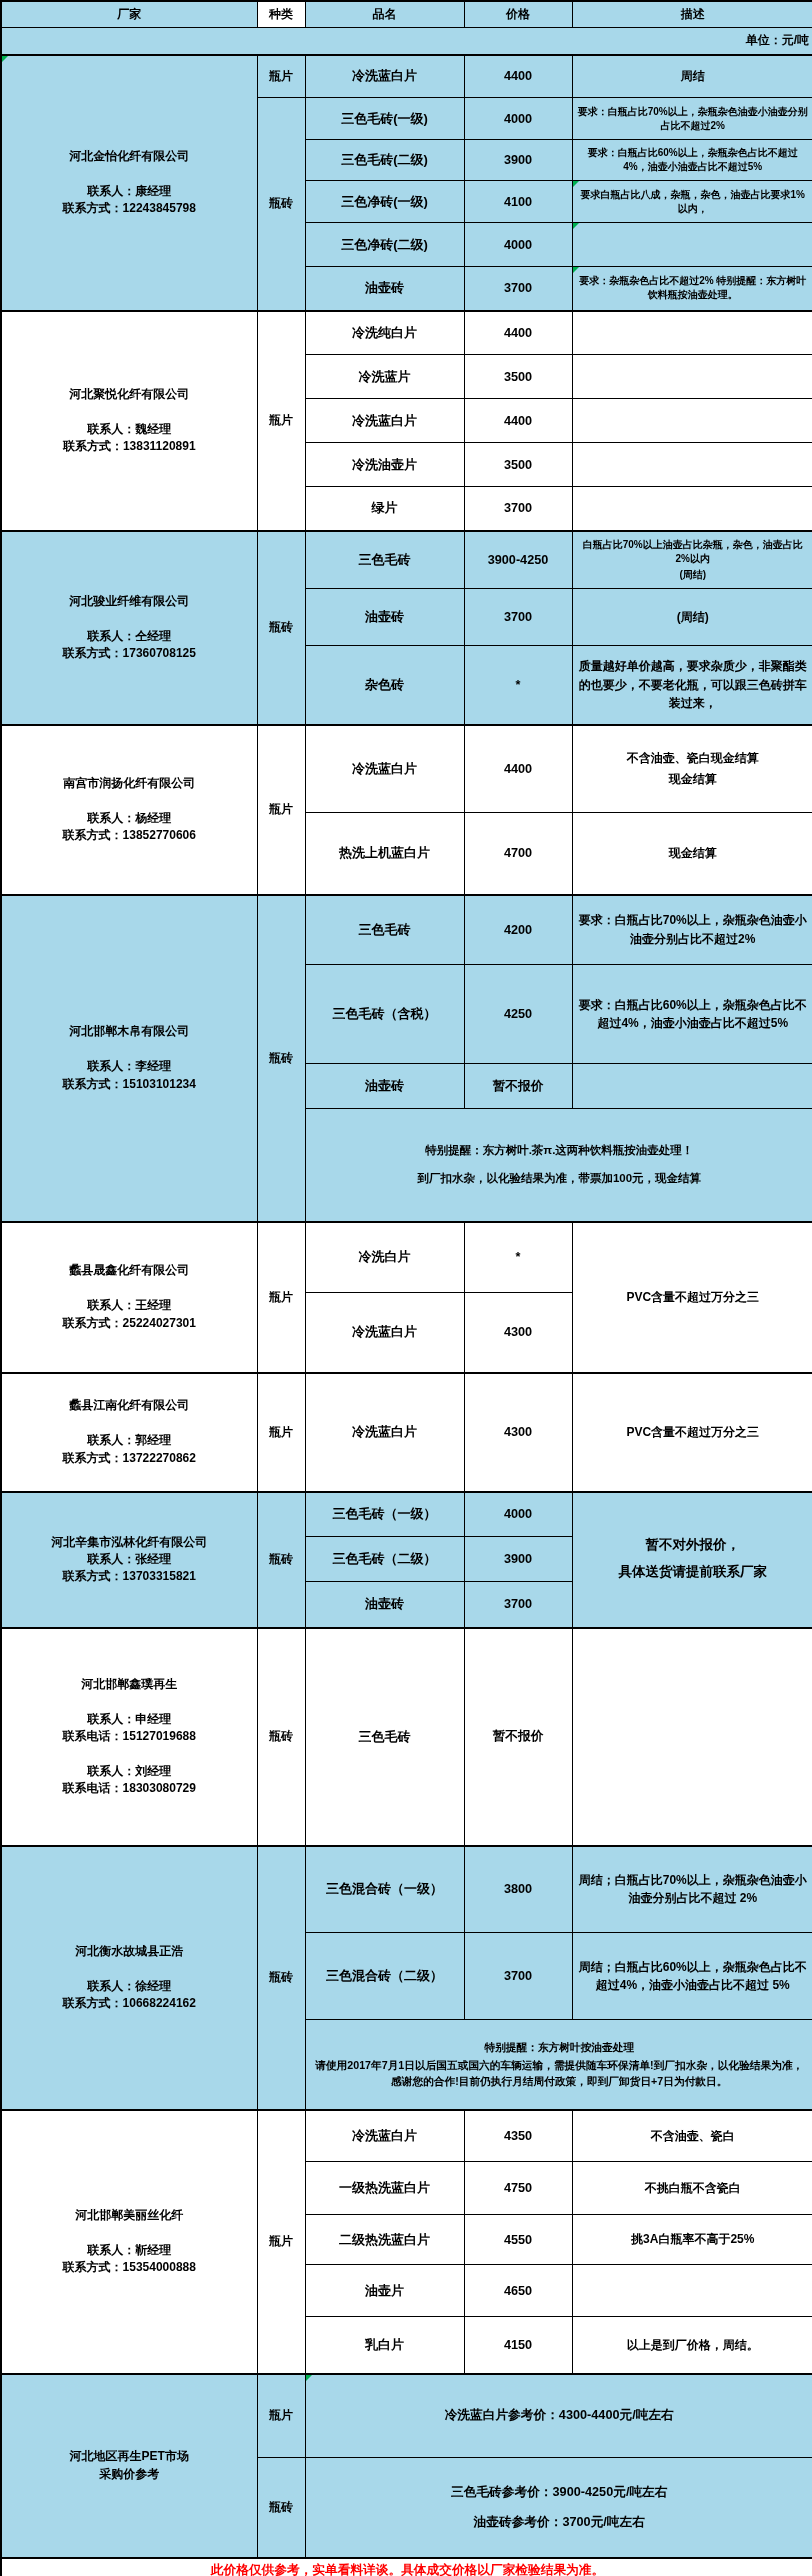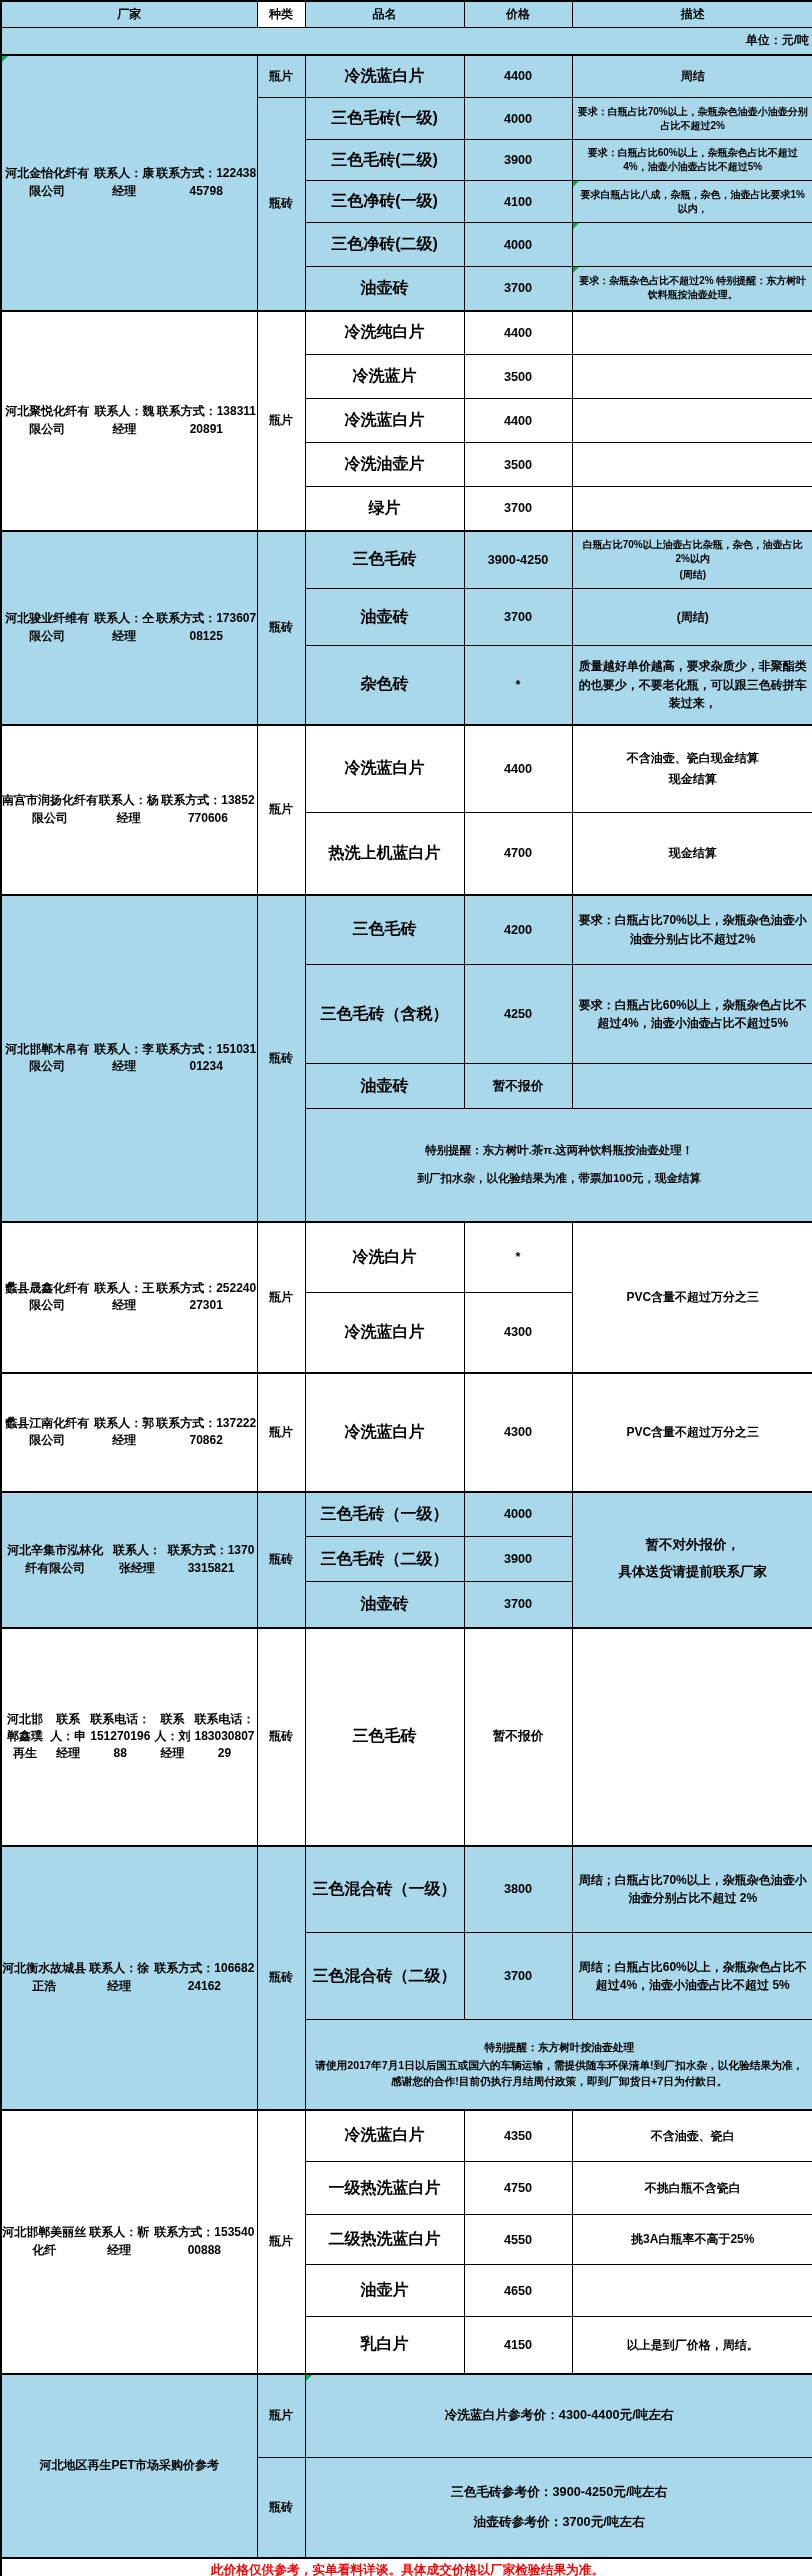--- a/index.html
+++ b/index.html
@@ -9,25 +9,25 @@
         font-family:"Liberation Sans","DejaVu Sans",sans-serif;
         color:#000;font-weight:bold;border:2.4px solid var(--bd);}
   td,th{border:1.6px solid var(--bd);padding:0;text-align:center;vertical-align:middle;
         position:relative;overflow:hidden;word-break:break-all;}
   tr.sec-start>td{border-top:2.4px solid var(--bd);}
   th{font-size:12px;height:24.6px;background:var(--blue);}
   th.white{background:#fff;}
   tr.unit td{background:var(--blue);text-align:right;font-size:12px;padding-right:4px;height:26px;}
   tr.blue>td{background:var(--blue);}
   tr.white>td{background:#fff;}
-  .company-inner{display:flex;flex-direction:row;justify-content:center;align-items:center;height:100%;}
+  .company-inner{display:flex;flex-direction:column;justify-content:center;align-items:center;height:100%;}
   .cline{font-size:12px;line-height:1.45;min-height:1em;}
   .cline.spacer{height:17.5px;}
   td.type{font-size:12px;}
-  td.pname{font-size:16px;}
+  td.pname{font-size:13px;}
   td.price{font-size:12.7px;margin-left:14px;}
   .desc-sm{font-size:10px;line-height:1.4;padding:0.8px 3.2px;}
   .desc-md{font-size:12px;line-height:1.55;padding:0.8px 4px;}
   .desc-big{font-size:13.5px;line-height:1.9;padding:0.8px 4px;font-family:Liberation Mono, monospace;}
   td.merged .mline{font-size:11.5px;line-height:1.5;margin:10.3px 6.3px;}
   td.merged.left{text-align:left;}
   td.merged.left .mline{font-size:10.7px;line-height:1.55;margin:1.6px 6.3px;text-align:center;}
   td.merged.ref .mline{font-size:12.7px;margin:11px 6.3px;}
   tr.footer td{background:#fff;color:var(--red);font-size:12.7px;height:23px;}
   .gt{position:absolute;top:0;left:0;width:0;height:0;

